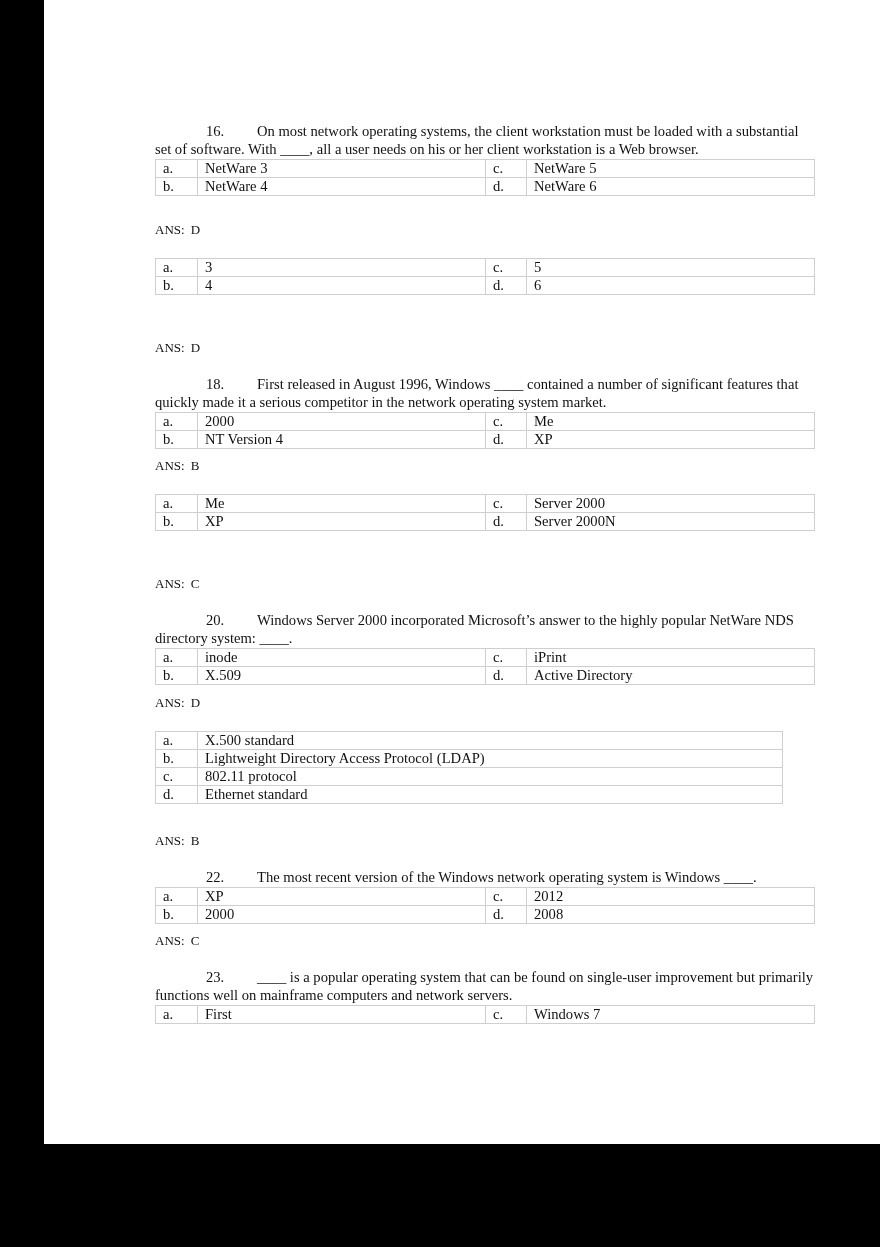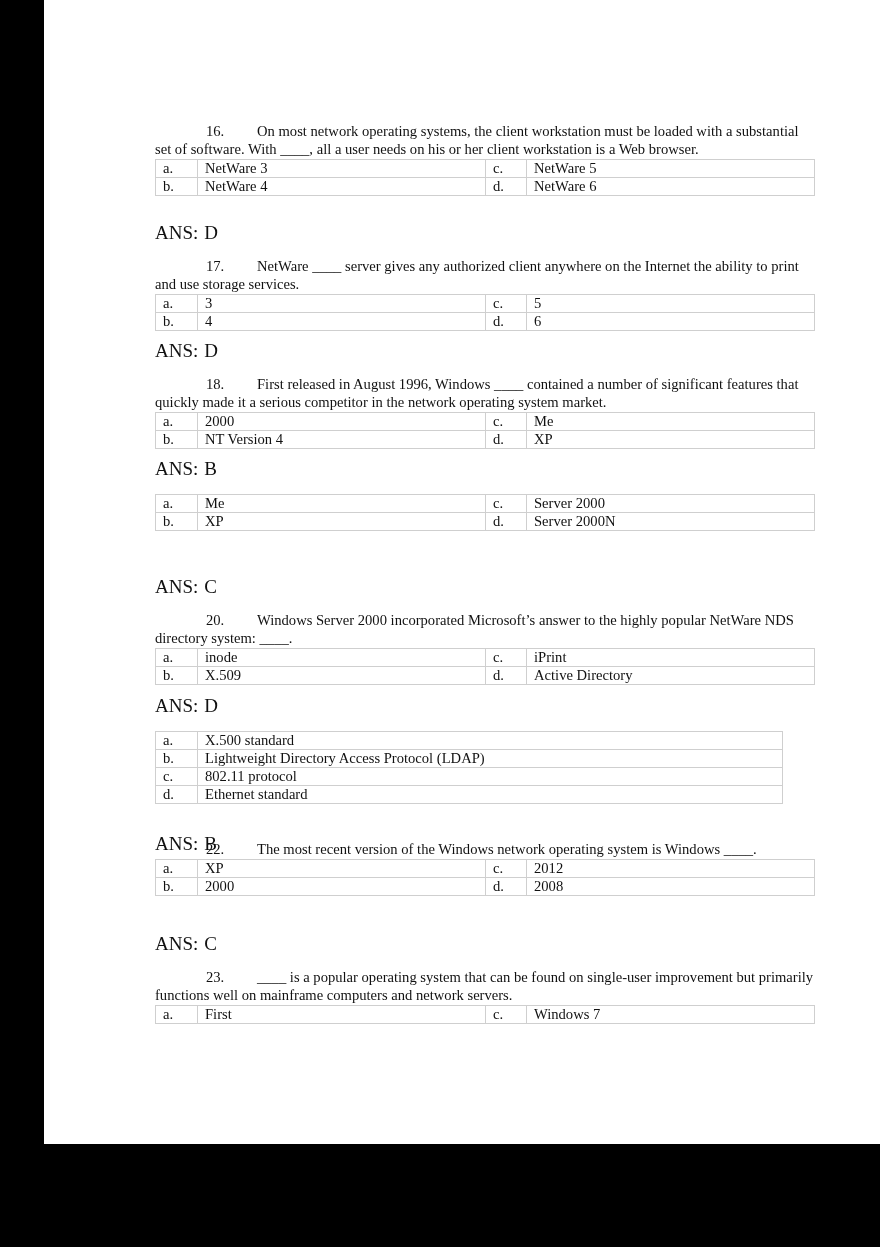--- a/index.html
+++ b/index.html
@@ -15,21 +15,21 @@
   .stem .num { display: inline-block; width: 51px; padding-left: 51px; }
   table.opts { border-collapse: collapse; width: 660px; margin-top: 1px; }
   table.opts.single { width: 628px; }
   table.opts td {
     border: 1.5px solid #cfcfcf; padding: 0 0 0 7px; height: 16px; line-height: 17px;
     font-size: 14.6px; vertical-align: middle; white-space: nowrap;
   }
   table.opts td.lt { width: 34px; }
   table.opts td.lt2 { width: 33px; }
   table.opts td.ot { width: 280px; }
-  .ans { position: absolute; left: 111px; font-size: 19px; }
+  .ans { position: absolute; left: 111px; font-size: 13px; }
   .ans .v { margin-left: 6px; }
 </style>
 </head>
 <body>
 
 <div class="page">
 
   <div class="q" style="top:122px;">
     <p class="stem"><span class="num">16.</span><span>On most network operating systems, the client workstation must be loaded with a</span> <span>substantial set of software. With ____, all a user needs on his or her client workstation is a Web browser.</span></p>
     <table class="opts">
@@ -45,21 +45,20 @@
         <td class="ot">NetWare 4</td>
         <td class="lt2">d.</td>
         <td>NetWare 6</td>
       </tr>
     </tbody>
       </table>
   </div>
   <div class="ans" style="top:222px;"><span>ANS:</span><span class="v">D</span></div>
 
   <div class="q" style="top:257px;">
-    <p class="stem"><span class="num">17.</span><span>NetWare ____ server gives any authorized client anywhere on the Internet the ability</span> <span>to print and use storage services.</span></p>
     <table class="opts">
       <tbody>
           <tr>
         <td class="lt">a.</td>
         <td class="ot">3</td>
         <td class="lt2">c.</td>
         <td>5</td>
       </tr>
       <tr>
         <td class="lt">b.</td>
@@ -151,21 +150,21 @@
       </tr>
       <tr>
         <td class="lt">d.</td>
         <td>Ethernet standard</td>
       </tr>
     </tbody>
       </table>
   </div>
   <div class="ans" style="top:833px;"><span>ANS:</span><span class="v">B</span></div>
 
-  <div class="q" style="top:840px;">
+  <div class="q" style="top:868px;">
     <p class="stem"><span class="num">22.</span><span>The most recent version of the Windows network operating system is Windows ____.</span></p>
     <table class="opts">
       <tbody>
           <tr>
         <td class="lt">a.</td>
         <td class="ot">XP</td>
         <td class="lt2">c.</td>
         <td>2012</td>
       </tr>
       <tr>

